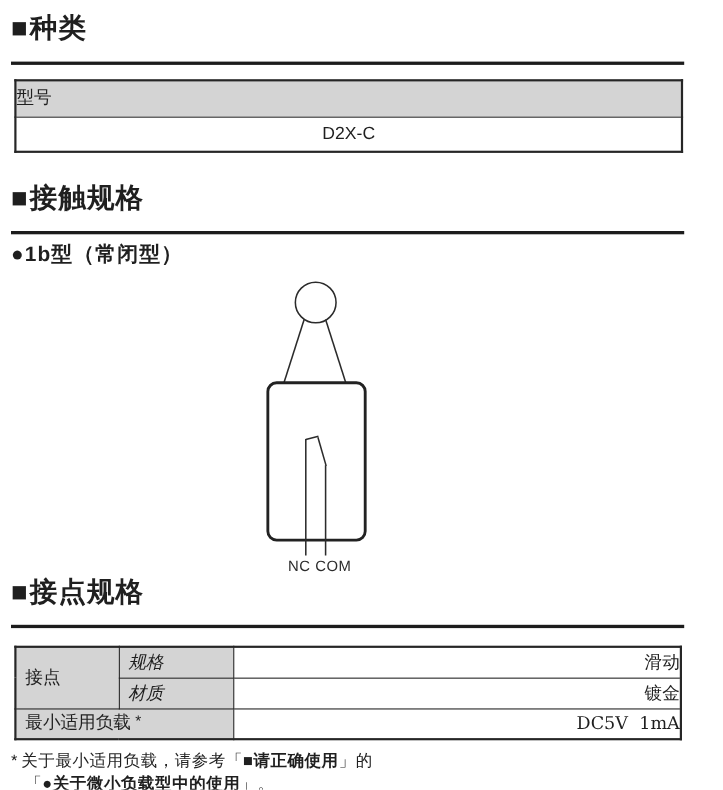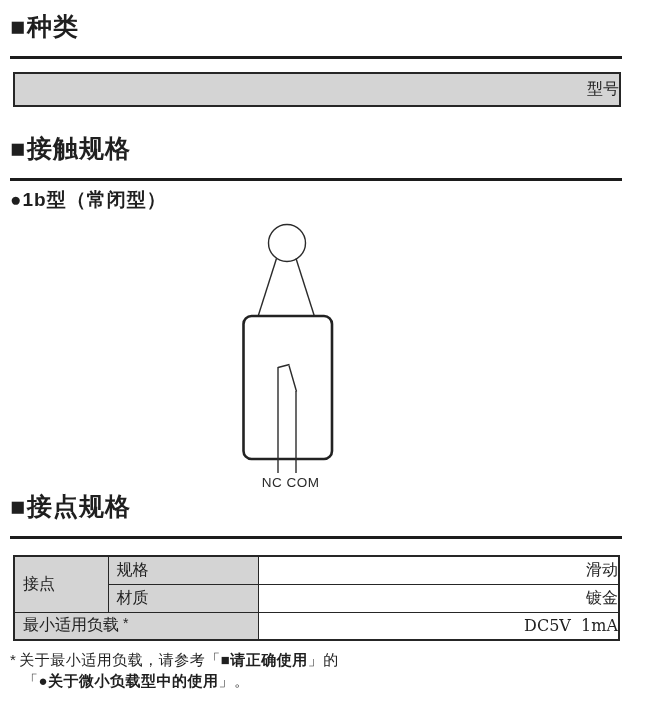--- a/index.html
+++ b/index.html
@@ -43,21 +43,21 @@
     table-layout: fixed;
   }
   td, th { border: 1px solid #262626; padding: 0; }
 
   .t1 { margin: 13px 0 0 3px; width: 608px; }
   .t1 th {
     height: 33px;
     background: #d4d4d4;
     font-weight: normal;
     font-size: 16px;
-    text-align: right;
+    text-align: left;
   }
   .t1 td {
     height: 32px;
     font-size: 16px;
     text-align: center;
     background: #ffffff;
   }
 
   .t2 { margin: 16px 0 0 3px; width: 607px; }
   .t2 td { height: 28px; font-size: 16px; }
@@ -65,21 +65,21 @@
   .t2 .val {
     background: #ffffff;
     text-align: right;
     font-family: "DejaVu Serif", "Liberation Serif", serif;
     font-size: 16px;
     white-space: pre;
     margin-left: 35px;
   }
   .t2 .star { font-size: 14px; vertical-align: 2px; margin-left: 4px; }
   .col1 { width: 94px; }
-  .col2 { width: 150px; }
+  .col2 { width: 104px; font-style: italic; }
 
   
   .diagram { position: relative; height: 272px; margin-top: 8px; text-align: right; }
   .diagram svg { position: absolute; left: 150px; top: 0; }
   .dline { stroke: #2b2b2b; stroke-width: 1.4; fill: none; }
   .dthick { stroke: #222222; stroke-width: 2.6; fill: #ffffff; }
   .dtext {
     font-family: "Liberation Sans", sans-serif;
     font-size: 13.5px;
     fill: #2b2b2b;
@@ -112,20 +112,23 @@
 <div class="wrap">
 
   <div class="sec-head sec1">
     <span class="marker">■</span><span>种类</span>
   </div>
 
   <table class="t1">
     <tbody>
         <tr>
       <th>型号</th>
+    </tr>
+    <tr>
+      <td>D2X-C</td>
     </tr>
   </tbody>
     </table>
 
   <div class="sec-head sec2">
     <span class="marker">■</span><span>接触规格</span>
   </div>
 
   <div class="subhead">
     <span>●</span><span>1b型（常闭型）</span>

